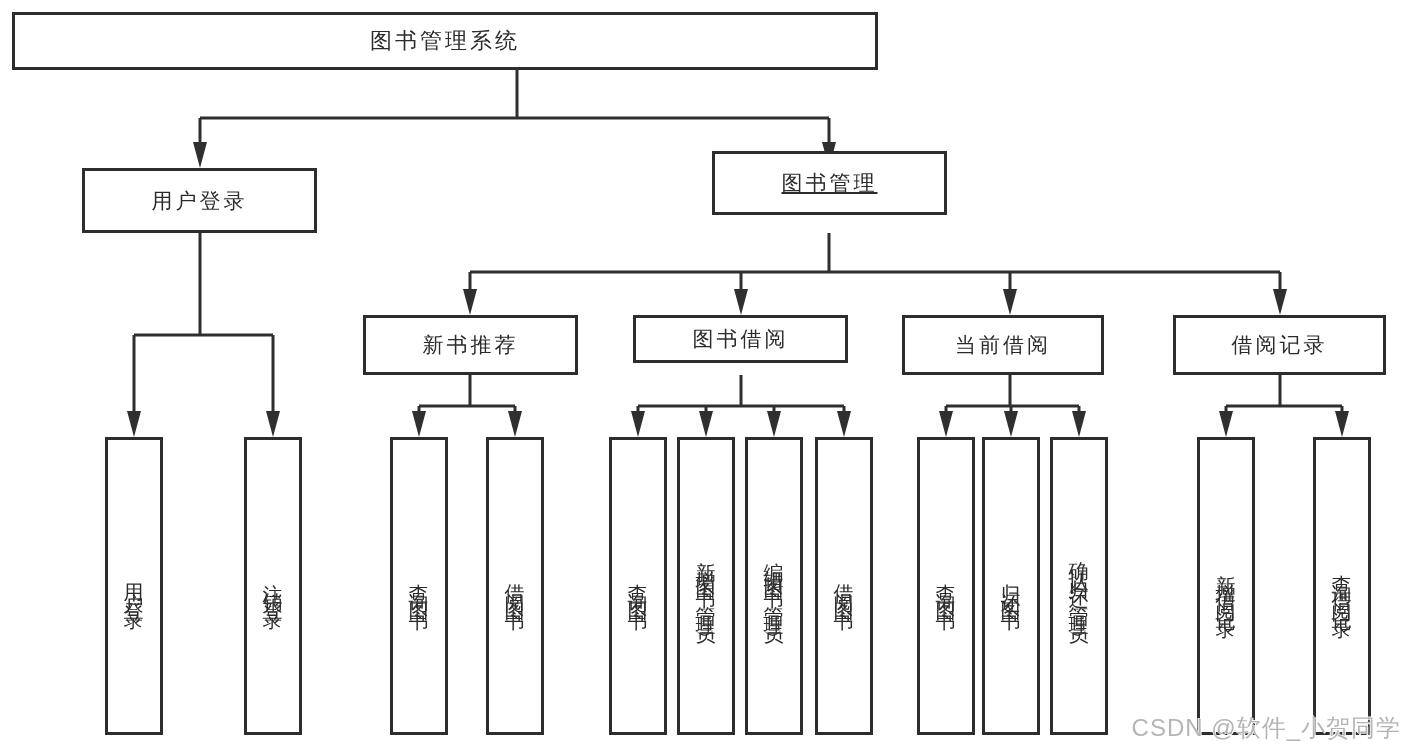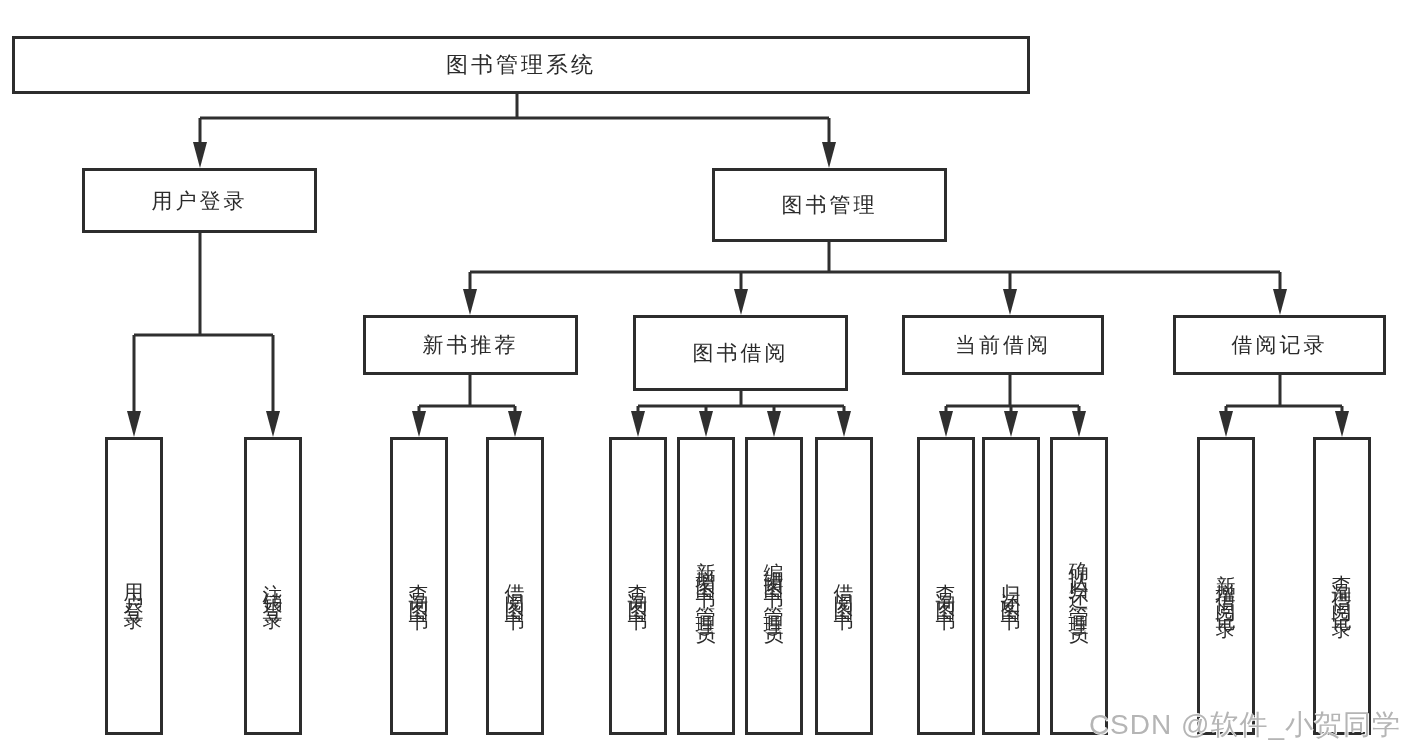--- a/index.html
+++ b/index.html
@@ -37,21 +37,21 @@
     display:flex;align-items:center;justify-content:center;
   }
   .vbox span{
     writing-mode:vertical-rl;
     color:var(--text);
     font-size:20px;letter-spacing:9px;line-height:1;
     white-space:nowrap;
   }
   #watermark{
     position:absolute;right:4px;bottom:3px;z-index:6;
-    font-size:28px;letter-spacing:1px;
+    font-size:24px;letter-spacing:1px;
     color:var(--watermark);
     text-shadow:1px 1px 0 rgba(255,255,255,.95),-1px -1px 0 rgba(255,255,255,.95);
     white-space:nowrap;
   }
 </style>
 </head>
 <body>
 
 <div id="canvas">
 
@@ -84,35 +84,35 @@
     <path d="M1010 375 V406 M946 406 H1079 M946 406 V415 M1011 406 V415 M1079 406 V415"></path>
     <polygon points="939,411 953,411 946,437"></polygon>
     <polygon points="1004,411 1018,411 1011,437"></polygon>
     <polygon points="1072,411 1086,411 1079,437"></polygon>
 
     <path d="M1280 375 V406 M1226 406 H1342 M1226 406 V415 M1342 406 V415"></path>
     <polygon points="1219,411 1233,411 1226,437"></polygon>
     <polygon points="1335,411 1349,411 1342,437"></polygon>
   </svg>
 
-  <div class="hbox root" style="left:12px;top:12px;width:1018px;height:58px;margin-top:24px;">
+  <div class="hbox root" style="left:12px;top:12px;width:866px;height:58px;">
     <span>图书管理系统</span>
   </div>
 
   <div class="hbox" style="left:82px;top:168px;width:235px;height:65px;">
     <span>用户登录</span>
   </div>
-  <div class="hbox" style="left:712px;top:168px;width:235px;height:74px;">
+  <div class="hbox" style="left:712px;top:151px;width:235px;height:64px;text-decoration:underline;">
     <span>图书管理</span>
   </div>
 
   <div class="hbox" style="left:363px;top:315px;width:215px;height:60px;align-items:center;">
     <span>新书推荐</span>
   </div>
-  <div class="hbox" style="left:633px;top:315px;width:215px;height:76px;">
+  <div class="hbox" style="left:633px;top:315px;width:215px;height:48px;">
     <span>图书借阅</span>
   </div>
   <div class="hbox" style="left:902px;top:315px;width:202px;height:60px;">
     <span>当前借阅</span>
   </div>
   <div class="hbox" style="left:1173px;top:315px;width:213px;height:60px;">
     <span>借阅记录</span>
   </div>
 
   <div class="vbox" style="left:105px;">

